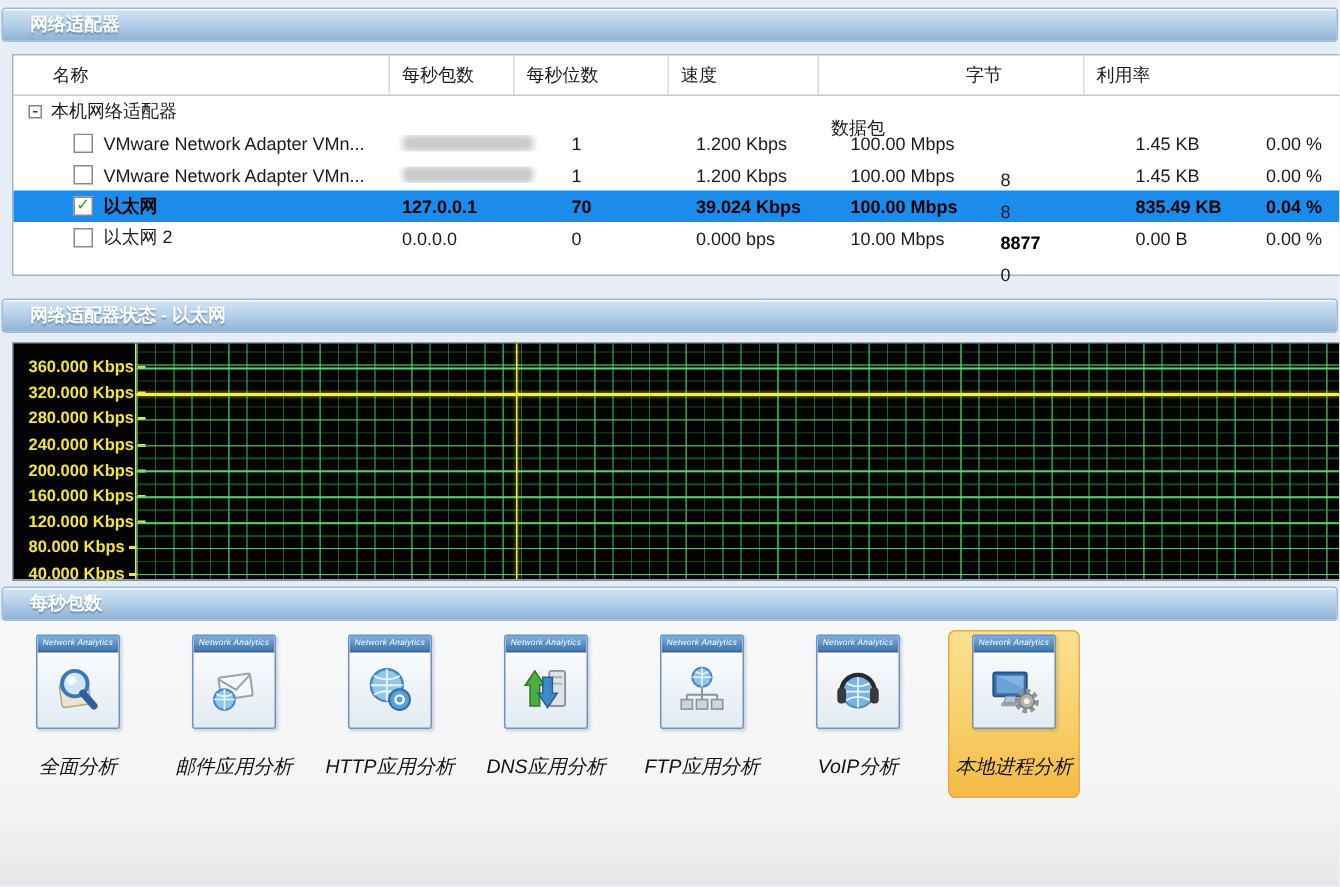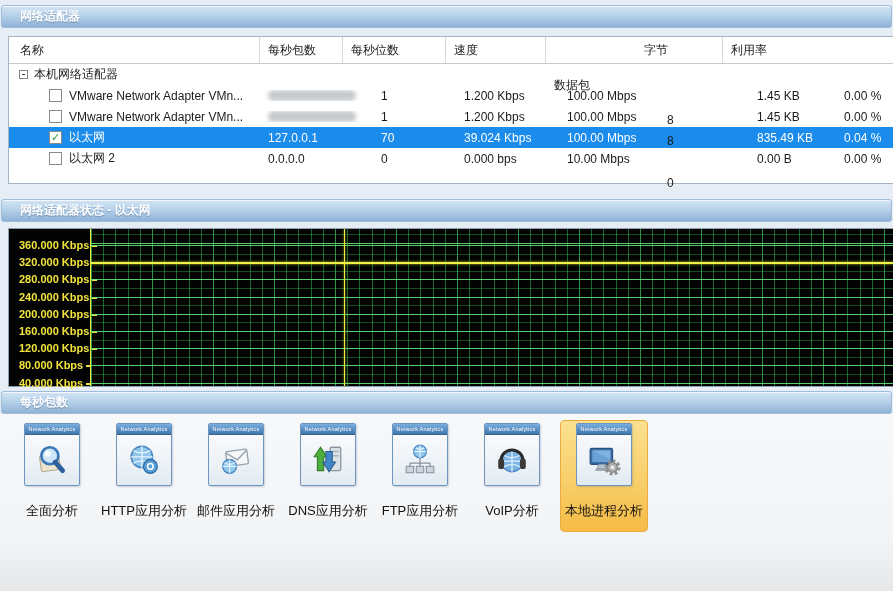--- a/index.html
+++ b/index.html
@@ -22,24 +22,24 @@
   .table {
     position:absolute; left:8px; top:36px; width:885px; height:148px;
     background:#ffffff; border:1px solid #a6b4c2; border-right:none;
     font-size:12px; color:#1a1a1a;
   }
   .thead { display:flex; height:27px; border-bottom:1px solid #c9c9c9; }
   .th { display:flex; align-items:center; padding-left:8px; border-right:1px solid #d8d8d8; }
   .th:last-child { border-right:none; }
   .c0{width:251px;} .c1{width:113px;} .c2{width:83px;} .c3{width:103px;}
   .c4{width:100px;} .c5{width:90px;margin-top:48px;} .c6{width:87px;} .c7{flex:1;}
-  .thead .c0{ padding-left:11px; }
+  .thead .c0{ padding-left:26px; }
   .trow { display:flex; height:21px; align-items:center; }
   .trow .cell { padding-left:8px; overflow:hidden; white-space:nowrap; display:flex; align-items:center; }
-  .trow.selected { background:#1b8ceb; color:#ffffff; }
+  .trow.selected { background:#1b8ceb; color:#000000;font-weight:bold; }
   .group-row { display:flex; align-items:center; height:21px; padding-left:10px; }
   .exp { width:9px; height:9px; border:1px solid #848484; background:#fff; position:relative; margin-right:6px; flex:none; }
   .exp::after { content:""; position:absolute; left:2px; right:2px; top:3px; height:1px; background:#3a3a3a; }
   .cb {
     width:13px; height:13px; border:1px solid #8a8a8a; background:#fff; flex:none;
     margin-right:7px; display:inline-flex; align-items:center; justify-content:center;
     font-size:11px; font-weight:bold; color:#2f9e2f; line-height:1;
   }
   .cb.checked::after { content:"✓"; }
   .trow .cell.c0 { padding-left:40px; }
@@ -65,21 +65,21 @@
   .yaxis { position:absolute; left:0; top:0; width:81px; bottom:0; }
   .ylab {
     position:absolute; right:0; width:71px; text-align:right;
     color:#f2e43c; font-size:11px; font-weight:bold; white-space:nowrap;
   }
   .ylab::after { content:""; display:inline-block; width:5px; height:2px; background:#f2e43c; margin-left:3px; vertical-align:middle; }
 
   
   .p3-body { position:absolute; left:0; right:0; top:414px; bottom:0;
     background:linear-gradient(to bottom,#f6f8fa 0%,#f3f4f6 70%,#e6e7e9 100%); }
-  .icons-row { position:absolute; left:8px; top:6px; display:flex; gap:4px; }
+  .icons-row { position:absolute; left:8px; top:6px; display:flex; gap:16px;font-style:italic; }
   .aitem { width:88px; padding:3px 0 12px; border-radius:5px; display:flex; flex-direction:column; align-items:center; }
   .aitem.selected {
     background:linear-gradient(to bottom,#fbe190 0%,#f8cf6a 55%,#f5ba44 100%);
     box-shadow:inset 0 0 0 1px #ecab3e;
   }
   .tile {
     width:56px; height:63px; background:linear-gradient(to bottom,#feffff,#e2eaf2);
     border:1px solid #6f94bc; border-radius:2px; overflow:hidden;
     box-shadow:1px 1px 2px rgba(80,100,130,.25);
   }
@@ -220,45 +220,45 @@
           </div>
         </div>
         <div class="alabel">全面分析</div>
       </div>
 
       <div class="aitem">
         <div class="tile">
           <div class="tile-badge">Network Analytics</div>
           <div class="tile-icon">
             <svg width="34" height="34" viewBox="0 0 32 32">
-              <circle cx="14" cy="13" r="10" fill="#8ec6ec" stroke="#4a86c0" stroke-width="1.5"></circle>
-              <path d="M4 13 h20 M14 3 v20 M6 7 c4 3 12 3 16 0 M6 19 c4 -3 12 -3 16 0" stroke="#eaf5fd" stroke-width="1.2" fill="none"></path>
-              <circle cx="22" cy="22" r="6.5" fill="#5aa0d8" stroke="#2f6ea8" stroke-width="1.3"></circle>
-              <circle cx="22" cy="22" r="2.6" fill="none" stroke="#ffffff" stroke-width="1.4"></circle>
-            </svg>
-          </div>
-        </div>
-        <div class="alabel">HTTP应用分析</div>
-      </div>
-
-      <div class="aitem">
-        <div class="tile">
-          <div class="tile-badge">Network Analytics</div>
-          <div class="tile-icon">
-            <svg width="34" height="34" viewBox="0 0 32 32">
               <g transform="rotate(-8 16 14)">
                 <rect x="7" y="7" width="20" height="14" rx="1.5" fill="#f5f7f9" stroke="#98a4b2" stroke-width="1.3"></rect>
                 <path d="M7 8 l10 8 10 -8" fill="none" stroke="#98a4b2" stroke-width="1.3"></path>
               </g>
               <circle cx="10" cy="22" r="6.5" fill="#8ec6ec" stroke="#4a86c0" stroke-width="1.3"></circle>
               <path d="M3.5 22 h13 M10 15.5 v13 M5 18.5 c3 2 7 2 10 0" stroke="#eaf5fd" stroke-width="1" fill="none"></path>
             </svg>
           </div>
         </div>
         <div class="alabel">邮件应用分析</div>
+      </div>
+
+      <div class="aitem">
+        <div class="tile">
+          <div class="tile-badge">Network Analytics</div>
+          <div class="tile-icon">
+            <svg width="34" height="34" viewBox="0 0 32 32">
+              <circle cx="14" cy="13" r="10" fill="#8ec6ec" stroke="#4a86c0" stroke-width="1.5"></circle>
+              <path d="M4 13 h20 M14 3 v20 M6 7 c4 3 12 3 16 0 M6 19 c4 -3 12 -3 16 0" stroke="#eaf5fd" stroke-width="1.2" fill="none"></path>
+              <circle cx="22" cy="22" r="6.5" fill="#5aa0d8" stroke="#2f6ea8" stroke-width="1.3"></circle>
+              <circle cx="22" cy="22" r="2.6" fill="none" stroke="#ffffff" stroke-width="1.4"></circle>
+            </svg>
+          </div>
+        </div>
+        <div class="alabel">HTTP应用分析</div>
       </div>
 
       <div class="aitem">
         <div class="tile">
           <div class="tile-badge">Network Analytics</div>
           <div class="tile-icon">
             <svg width="34" height="34" viewBox="0 0 32 32">
               <rect x="18" y="4" width="10" height="22" rx="1.5" fill="#dde2e7" stroke="#8a94a0" stroke-width="1.2"></rect>
               <line x1="20" y1="8" x2="26" y2="8" stroke="#a8b2bc" stroke-width="1.2"></line>
               <line x1="20" y1="12" x2="26" y2="12" stroke="#a8b2bc" stroke-width="1.2"></line>

